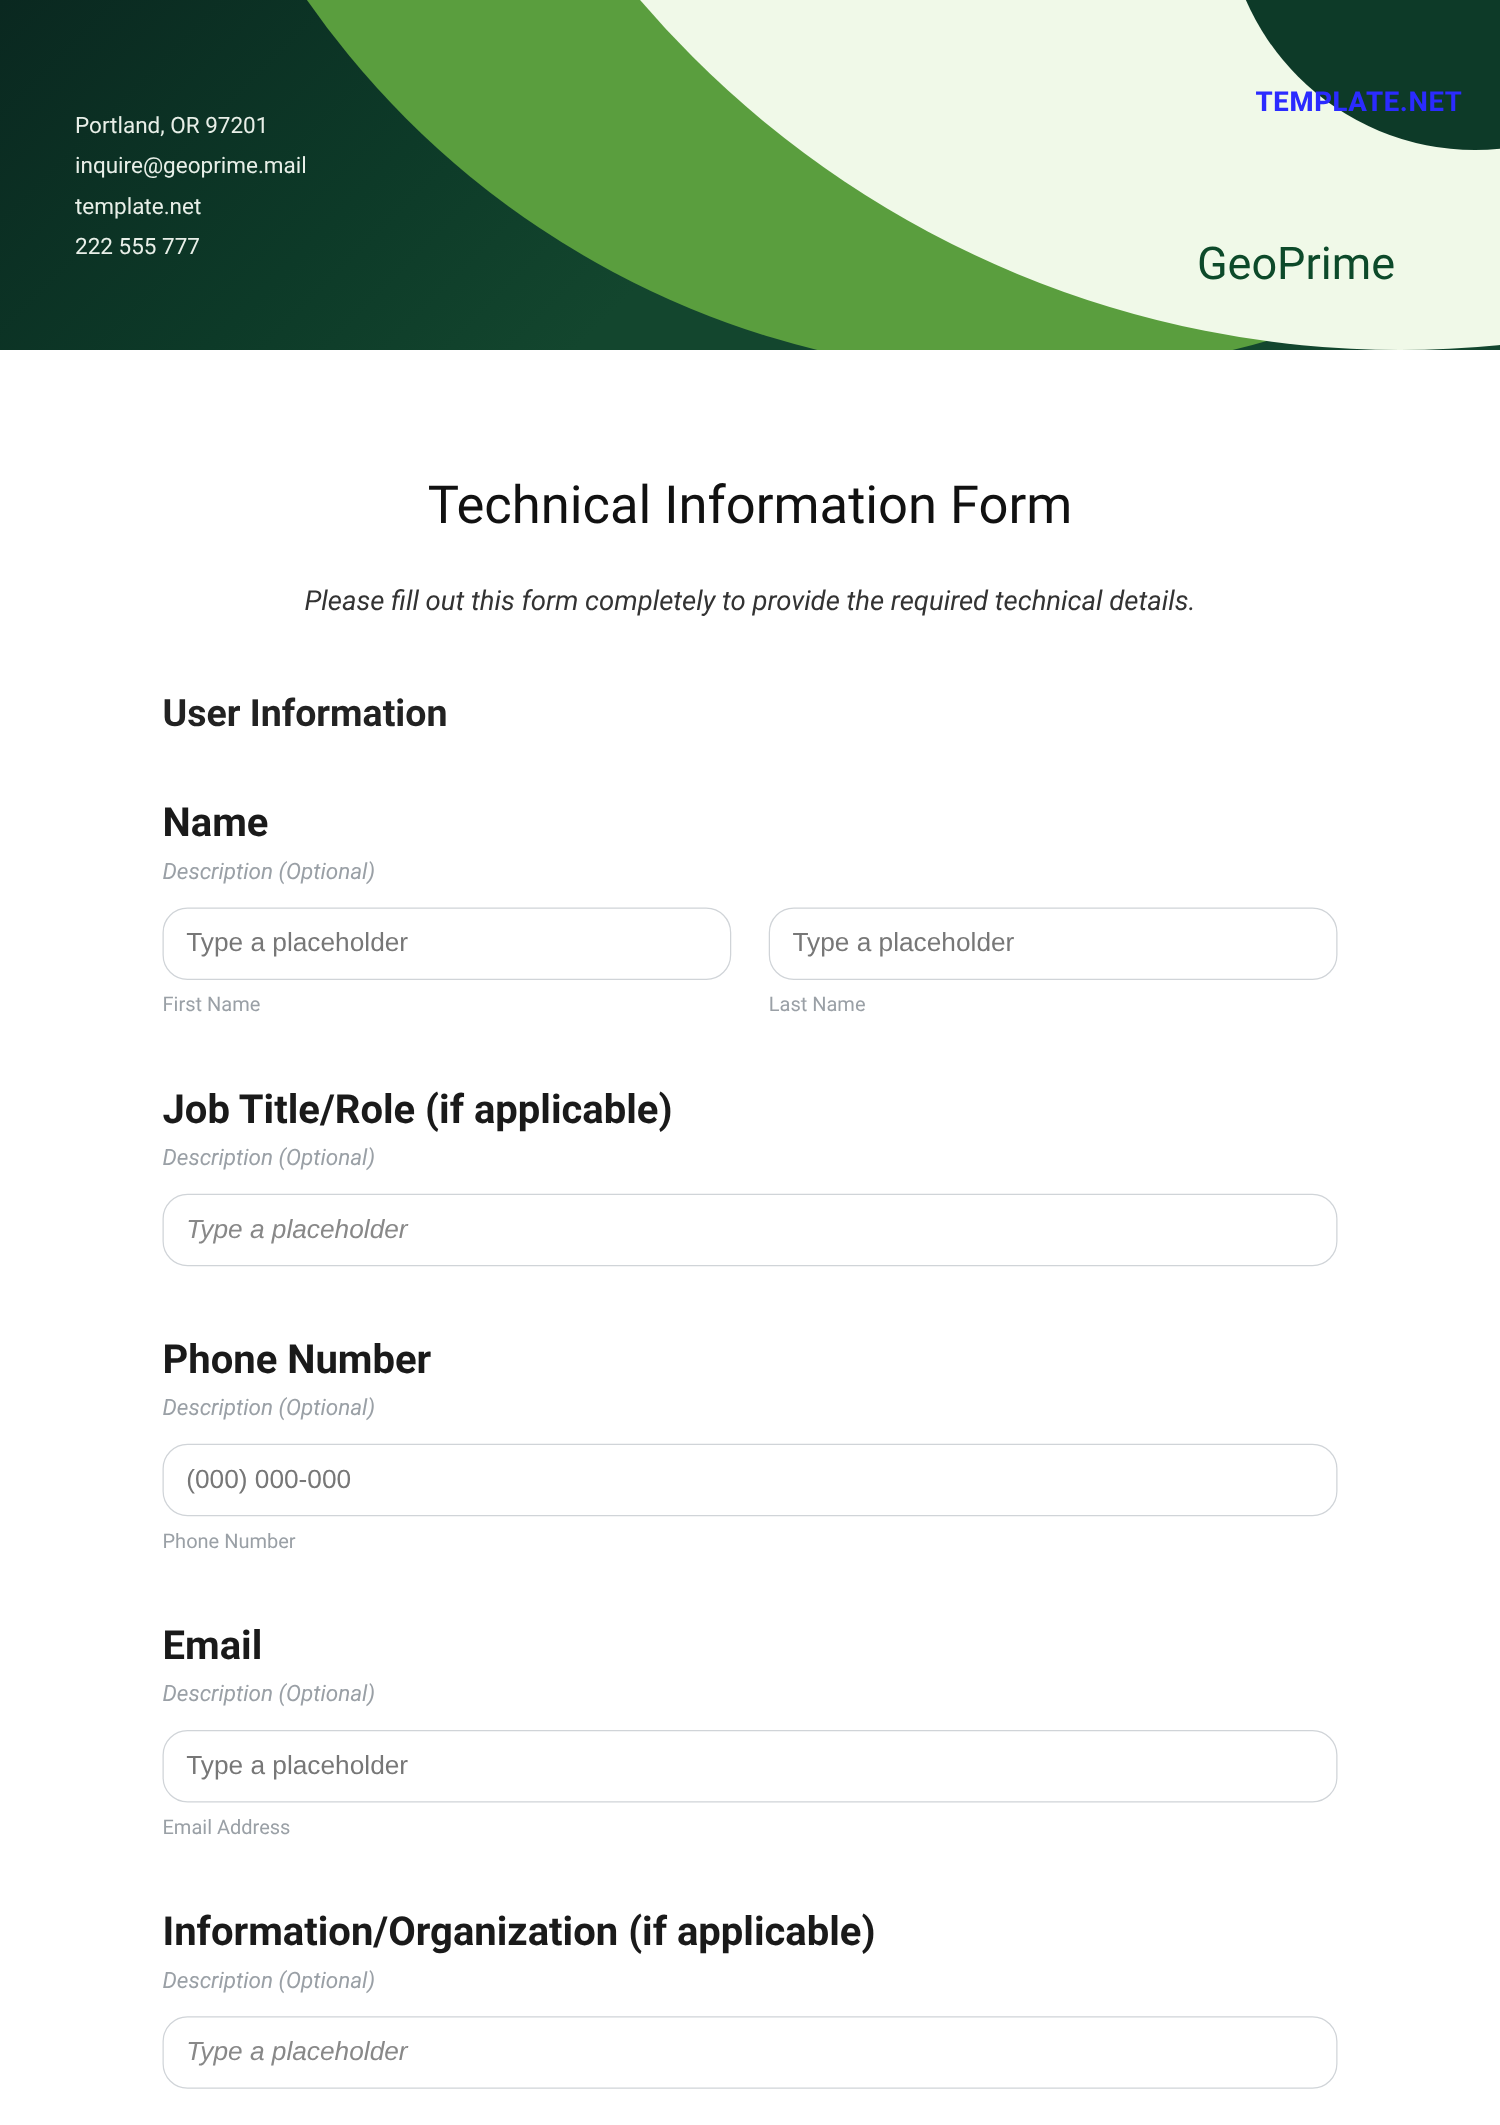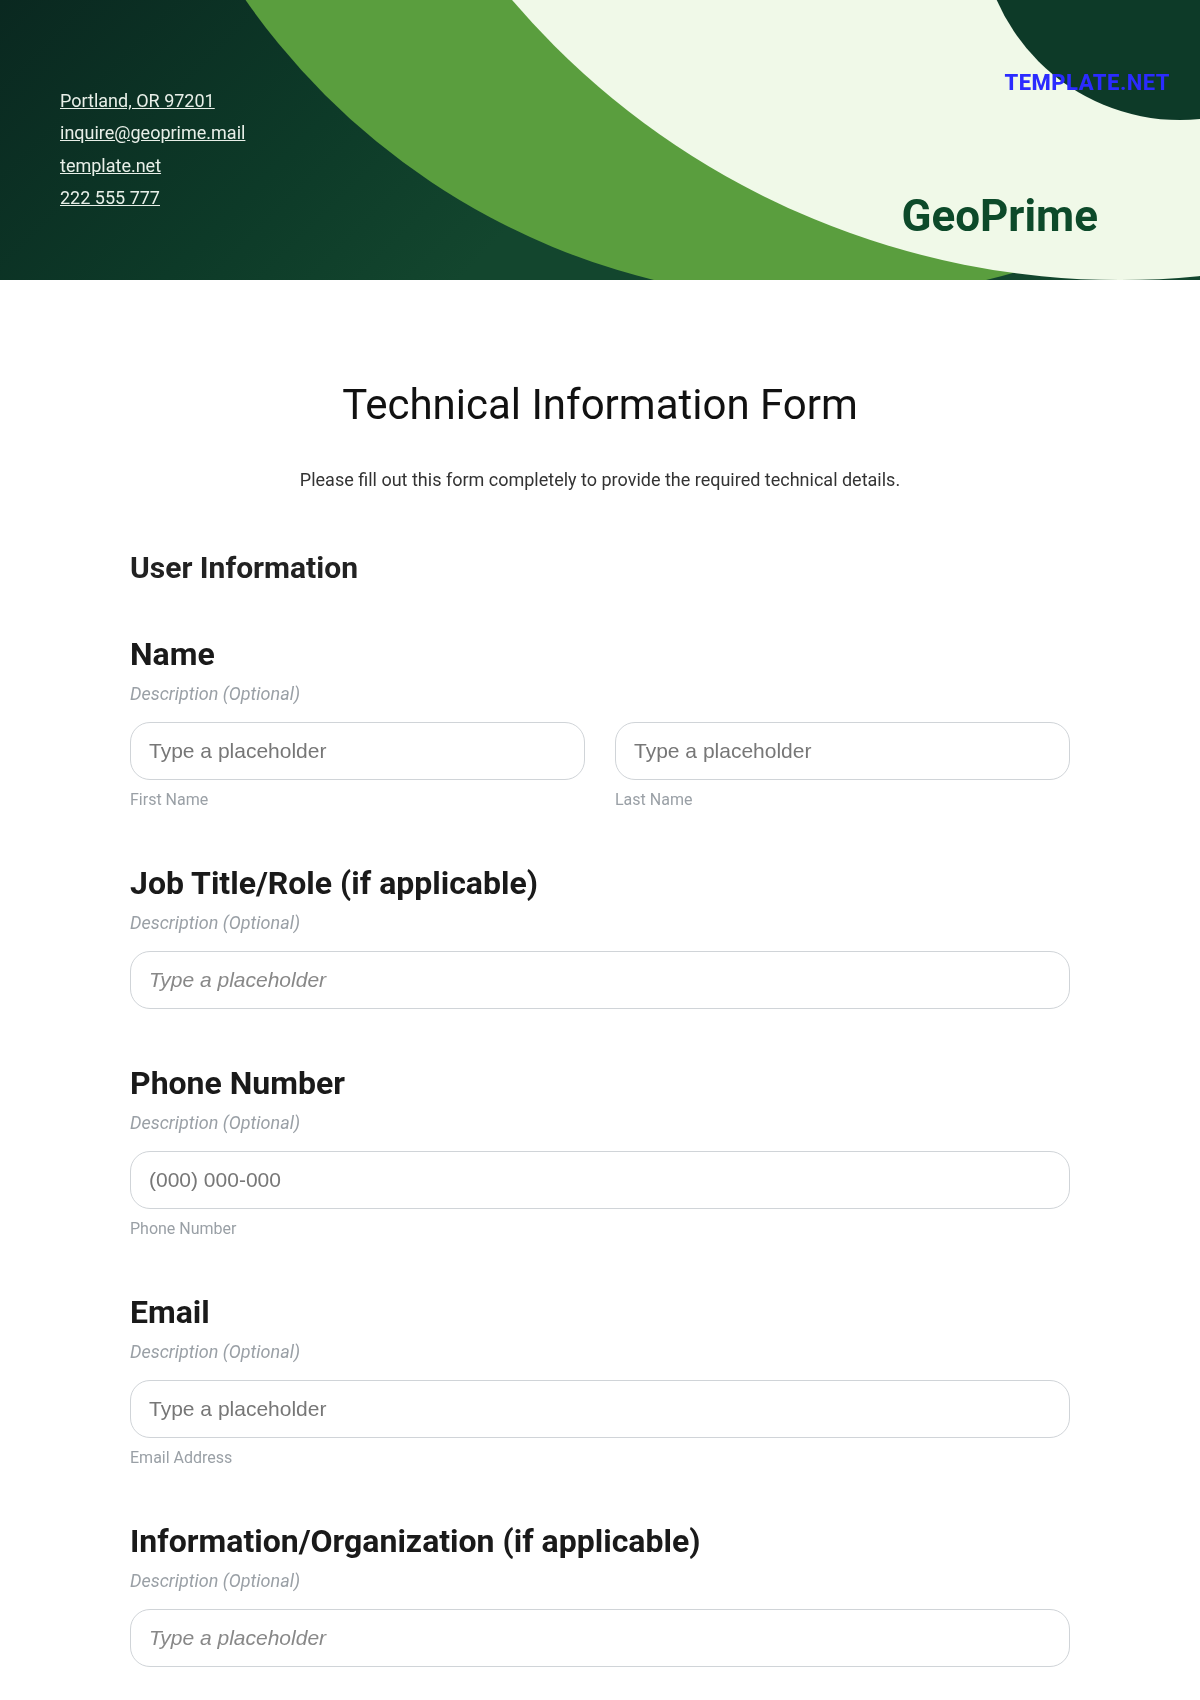--- a/index.html
+++ b/index.html
@@ -36,29 +36,28 @@
     background: #0d3a28;
     top: -280px; right: -180px;
   }
   .contact {
     position: absolute;
     top: 85px; left: 60px;
     color: #e8efe8;
     font-size: 18px;
     line-height: 1.8;
     font-weight: 400;
-    text-decoration: underline;
   }
   .brand {
     position: absolute;
-    right: 102px;
+    right: 84px;
     top: 190px;
     color: #0d4a2a;
-    font-size: 44px;
-    font-weight: 700;
+    font-size: 36px;
+    font-weight: 400;
   }
   .watermark {
     position: absolute;
     top: 70px; right: 30px;
     color: #2b2bff;
     font-size: 22px;
     font-weight: 800;
     letter-spacing: 0.5px;
   }
   .watermark .thin { font-weight: 700; }
@@ -67,23 +66,24 @@
   }
   .title {
     text-align: center;
     font-size: 42px;
     font-weight: 400;
     color: #111;
     margin-bottom: 40px;
   }
   .subtitle {
     text-align: center;
-    font-size: 18px;
+    font-size: 22px;
     color: #333;
     margin-bottom: 60px;
+    font-style: italic;
   }
   .section-h {
     font-size: 30px;
     font-weight: 700;
     color: #222;
     margin-bottom: 50px;
   }
   .field { margin-bottom: 55px; }
   .flabel {
     font-size: 32px;

